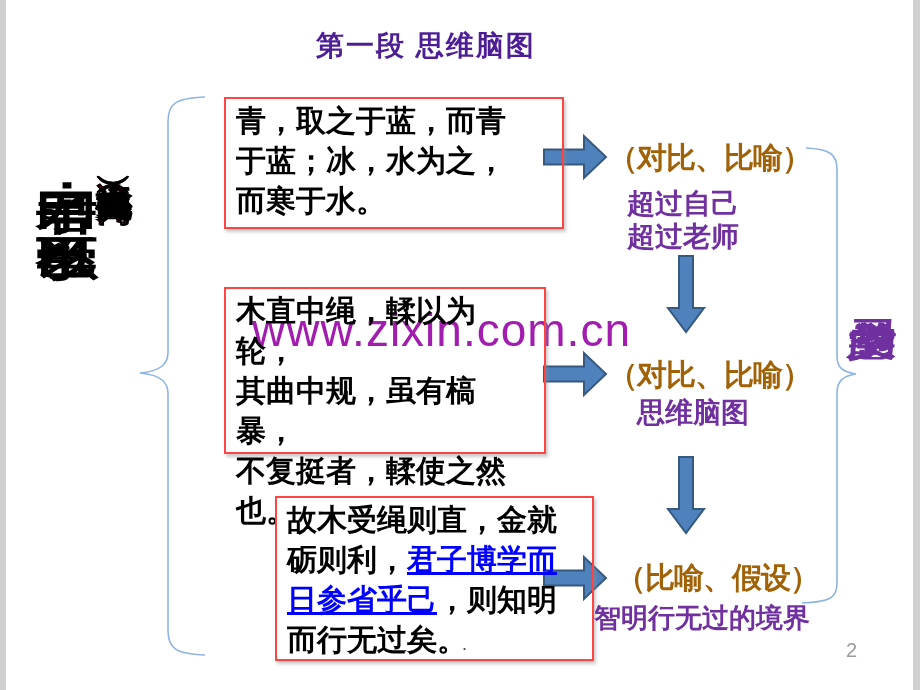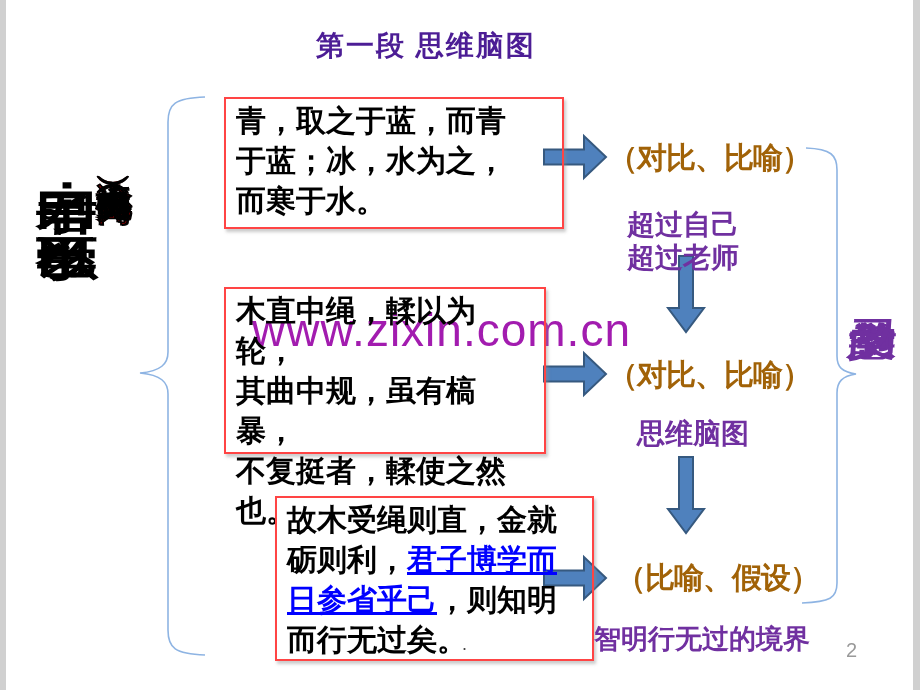--- a/index.html
+++ b/index.html
@@ -1,21 +1,21 @@
 <!DOCTYPE html>
 <html><head>
 <meta charset="utf-8">
 <style>
   html,body{margin:0;padding:0;}
   body{
     width:920px;height:690px;overflow:hidden;background:#ffffff;position:relative;
     font-family:"Liberation Sans",sans-serif;
   }
   .abs{position:absolute;}
-  .preline{white-space:pre-line;margin-top:21px;}
+  .preline{white-space:pre-line;}
 
   
   .edge{position:absolute;top:0;height:690px;background:#d0d0d0;}
   .edge.left{left:0;width:6px;}
   .edge.right{right:0;width:7px;}
 
   
   .slide-title{
     left:316px;top:30px;width:302px;
     font-size:28px;font-weight:700;color:#4c1d95;line-height:1.12;

